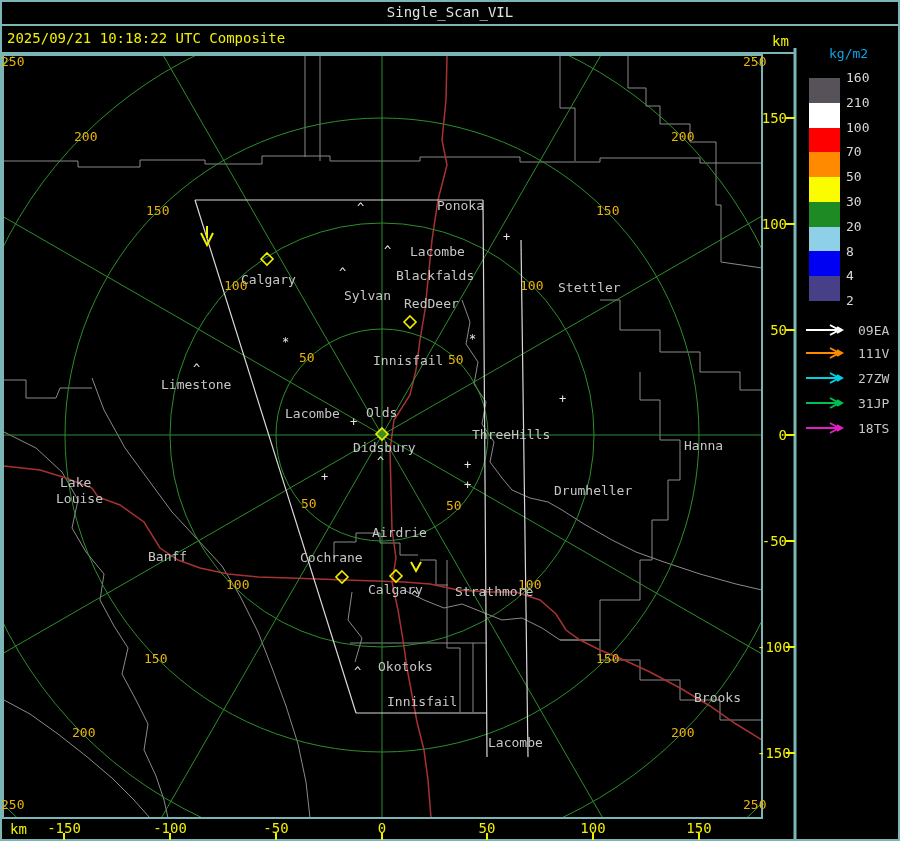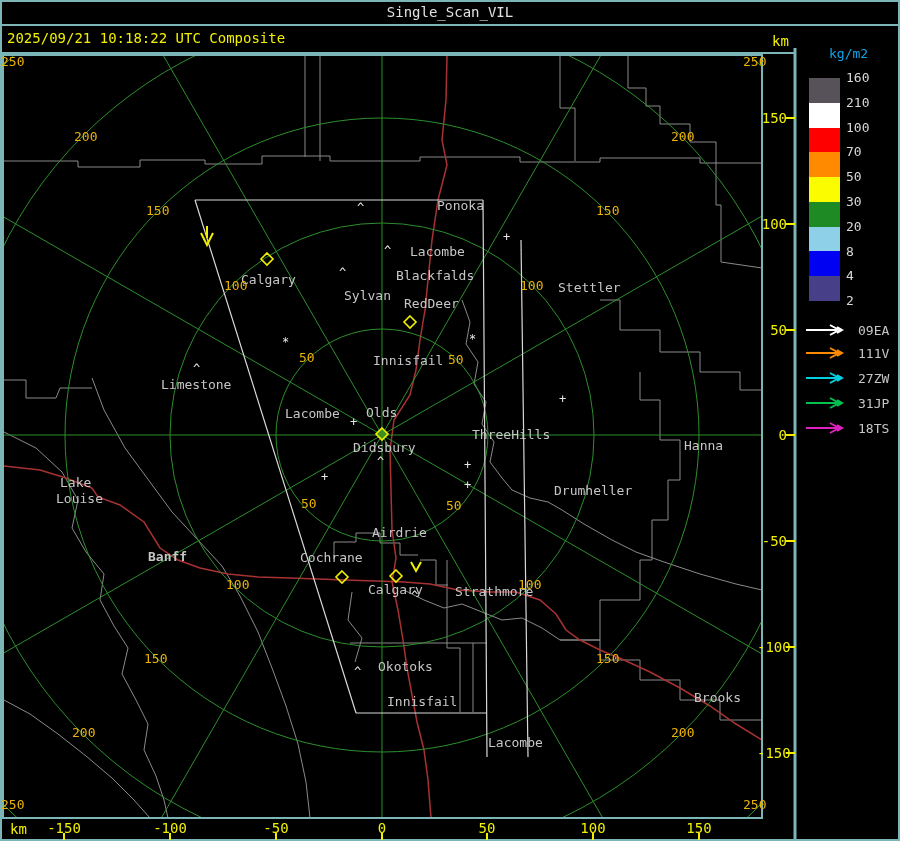--- a/index.html
+++ b/index.html
@@ -177,21 +177,21 @@
       <div class="town" style="left: 373px; top: 354px;">Innisfail</div>
       <div class="town" style="left: 161px; top: 378px;">Limestone</div>
       <div class="town" style="left: 285px; top: 407px;">Lacombe</div>
       <div class="town" style="left: 366px; top: 406px;">Olds</div>
       <div class="town" style="left: 353px; top: 441px;">Didsbury</div>
       <div class="town" style="left: 472px; top: 428px;">ThreeHills</div>
       <div class="town" style="left: 684px; top: 439px;">Hanna</div>
       <div class="town" style="left: 554px; top: 484px;">Drumheller</div>
       <div class="town" style="left: 60px; top: 476px;">Lake</div>
       <div class="town" style="left: 56px; top: 492px;">Louise</div>
-      <div class="town" style="left: 148px; top: 550px; font-weight: bold;">Banff</div>
+      <div class="town" style="left: 148px; top: 550px;">Banff</div>
       <div class="town" style="left: 372px; top: 526px;">Airdrie</div>
       <div class="town" style="left: 300px; top: 551px;">Cochrane</div>
       <div class="town" style="left: 368px; top: 583px;">Calgary</div>
       <div class="town" style="left: 455px; top: 585px;">Strathmore</div>
       <div class="town" style="left: 378px; top: 660px;">Okotoks</div>
       <div class="town" style="left: 387px; top: 695px;">Innisfail</div>
       <div class="town" style="left: 488px; top: 736px;">Lacombe</div>
       <div class="town" style="left: 694px; top: 691px;">Brooks</div>
     </div>
   <div id="ring-layer">

